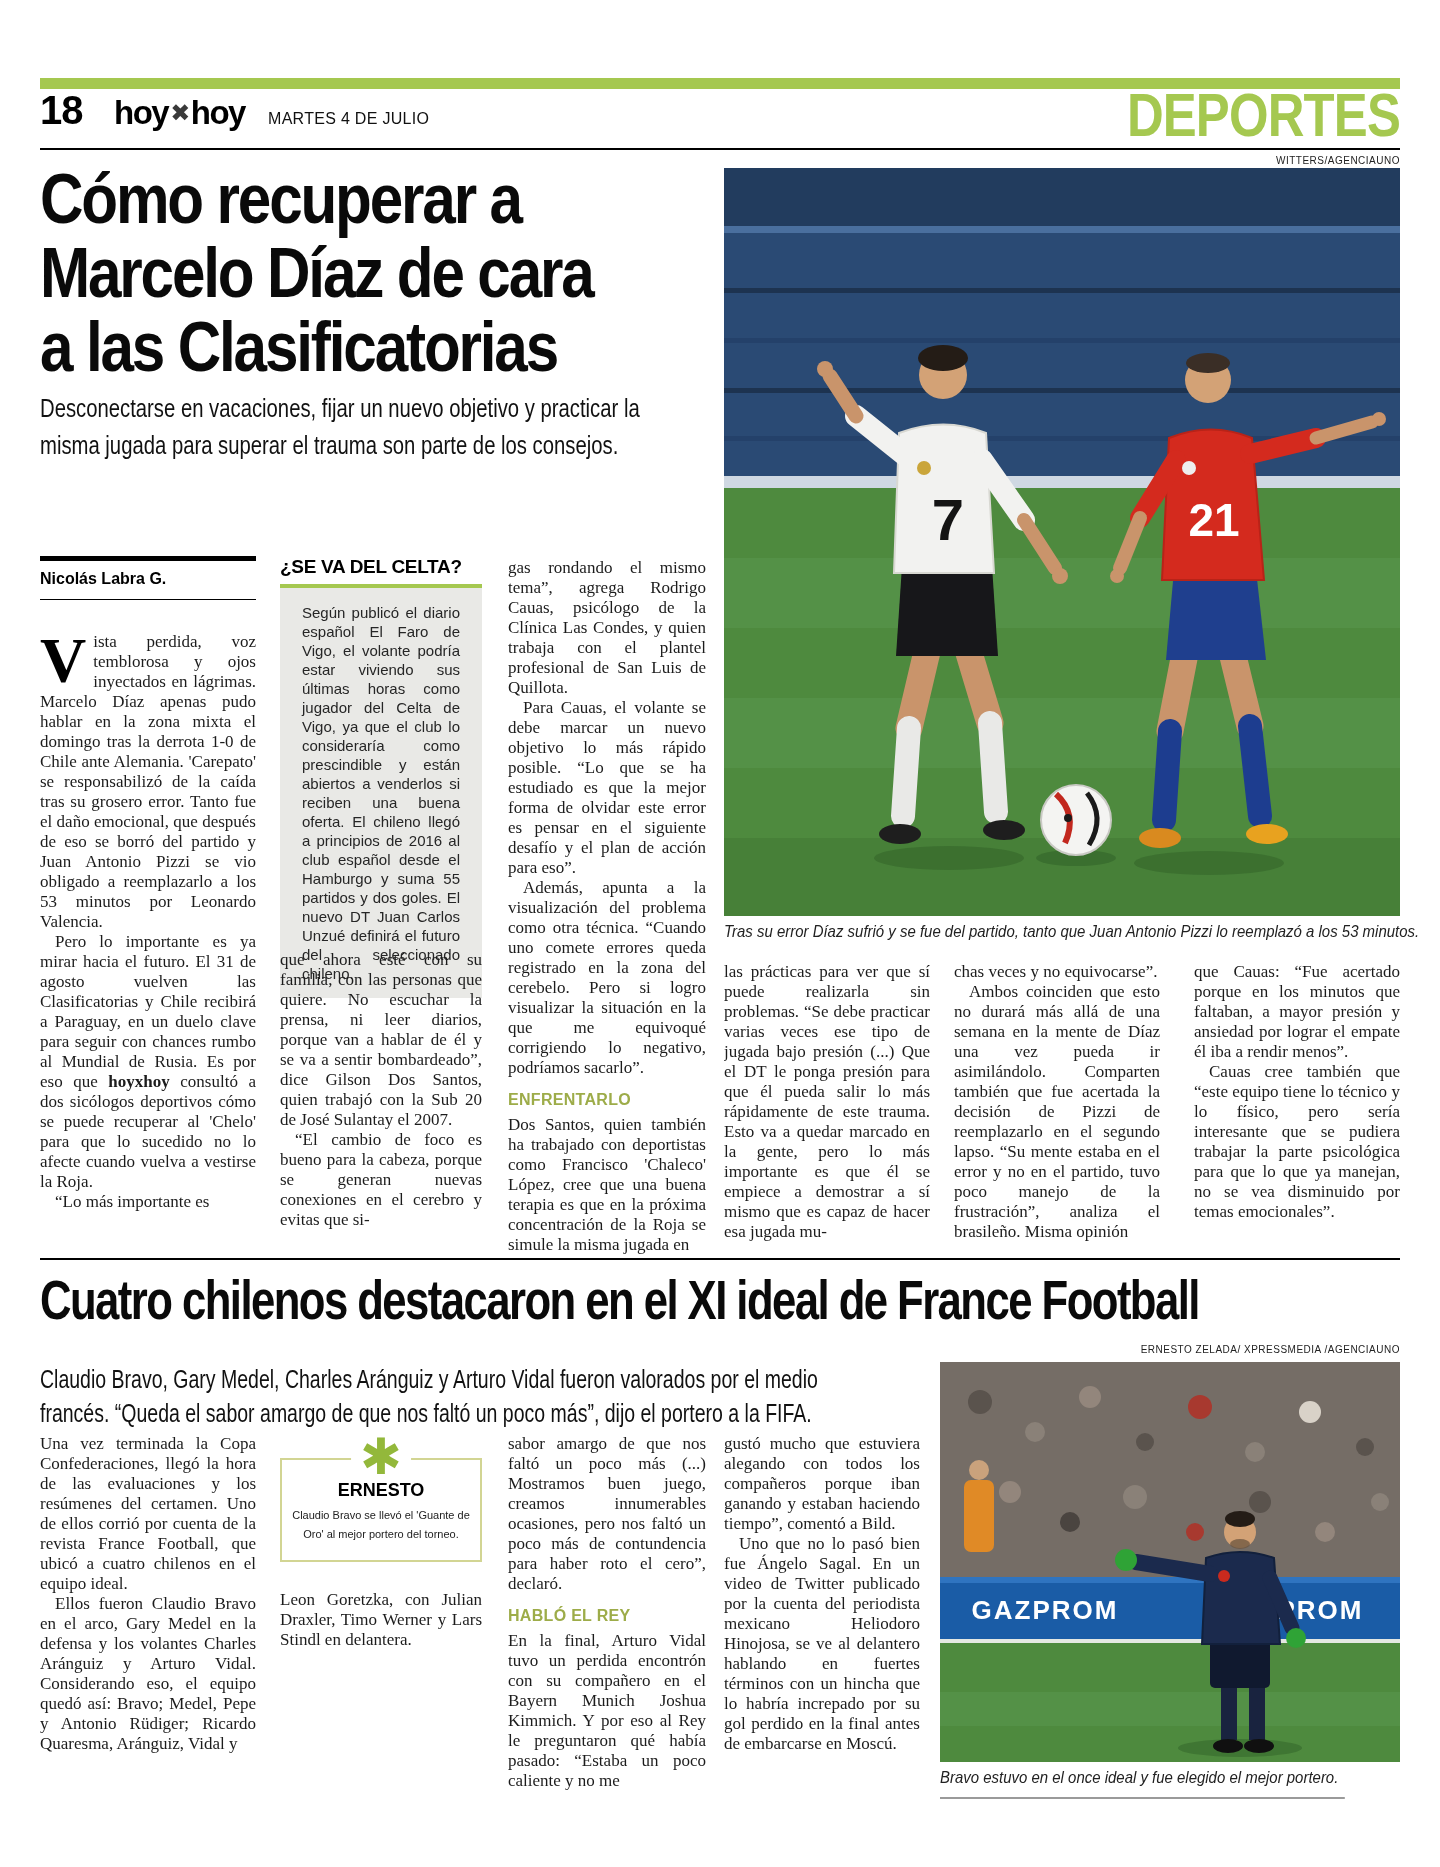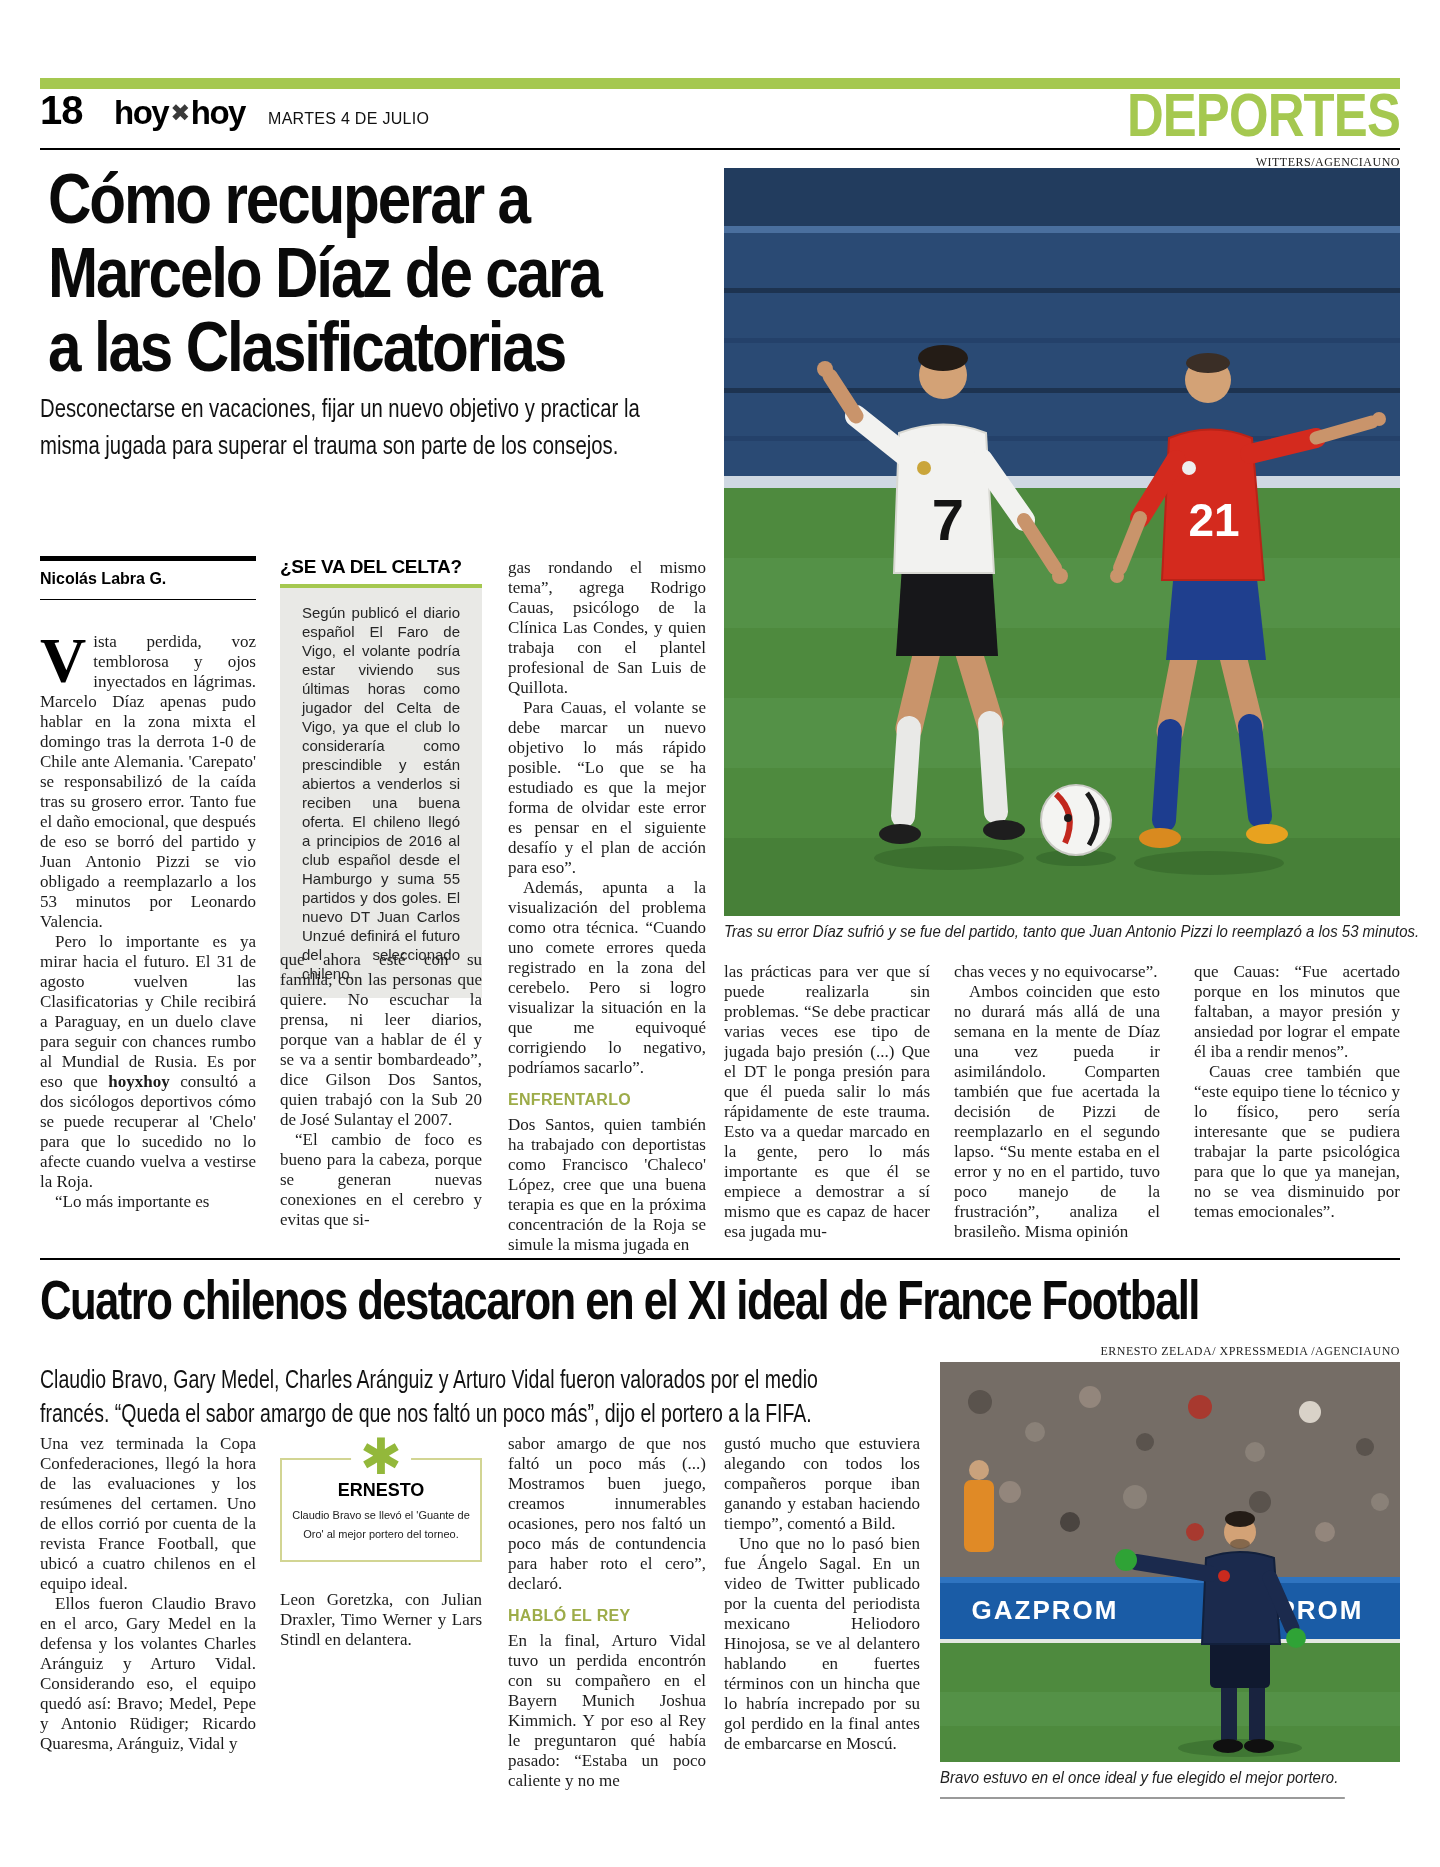--- a/index.html
+++ b/index.html
@@ -13,27 +13,27 @@
            font-size:40px;letter-spacing:-1px;color:#000;}
   #logo{left:114px;top:94px;font-family:"Liberation Sans",sans-serif;font-weight:bold;
         font-size:33px;letter-spacing:-1.5px;color:#000;}
   #logo .x{font-size:24px;color:#3a3a3a;margin:0 2px;vertical-align:3px;font-weight:normal;}
   #date{left:268px;top:110px;font-family:"Liberation Sans",sans-serif;font-size:16px;
         letter-spacing:.3px;color:#111;}
   #section{top:84px;left:740px;width:660px;text-align:right;font-family:"Liberation Sans",sans-serif;
            font-weight:bold;font-size:62px;line-height:62px;letter-spacing:-1px;color:#a5c850;
            transform:scaleX(.82);transform-origin:100% 0;}
   #headrule{left:40px;top:148px;width:1360px;height:2px;background:#000;}
-  .credit{font-family:Liberation Serif, serif;font-size:12px;letter-spacing:.5px;color:#222;
+  .credit{font-family:Liberation Sans, sans-serif;font-size:10px;letter-spacing:.5px;color:#222;
           text-align:right;}
   #credit1{left:40px;top:155px;width:1360px;}
 
   
   .hline{font-family:"Liberation Sans",sans-serif;font-weight:bold;color:#0a0a0a;white-space:nowrap;}
-  #h1{left:40px;top:162px;margin-left:8px;}
+  #h1{left:40px;top:162px;}
   #h1 .hline{font-size:70px;line-height:74px;letter-spacing:-2.5px;transform:scaleX(.86);
              transform-origin:0 0;}
   #sub1{left:40px;top:390px;}
   .subline{font-family:"Liberation Sans",sans-serif;font-size:26px;line-height:37px;color:#111;
            white-space:nowrap;transform:scaleX(.78);transform-origin:0 0;letter-spacing:0;}
   #h2{left:40px;top:1270px;}
   #h2 .hline{font-size:56px;line-height:60px;letter-spacing:-2px;transform:scaleX(.78);
              transform-origin:0 0;}
   #credit2{left:40px;top:1344px;width:1360px;}
   #sub2{left:40px;top:1362px;}

